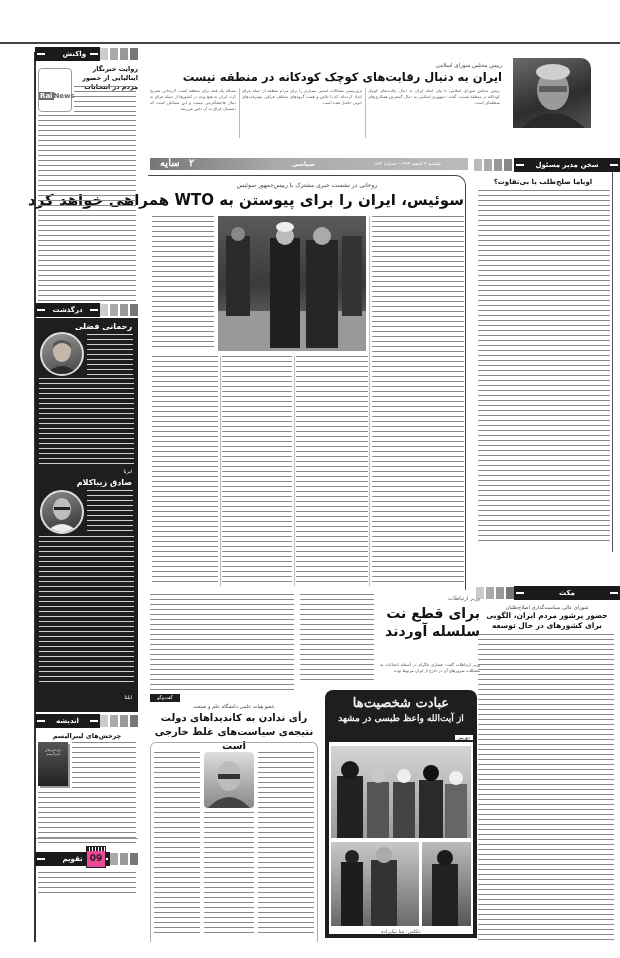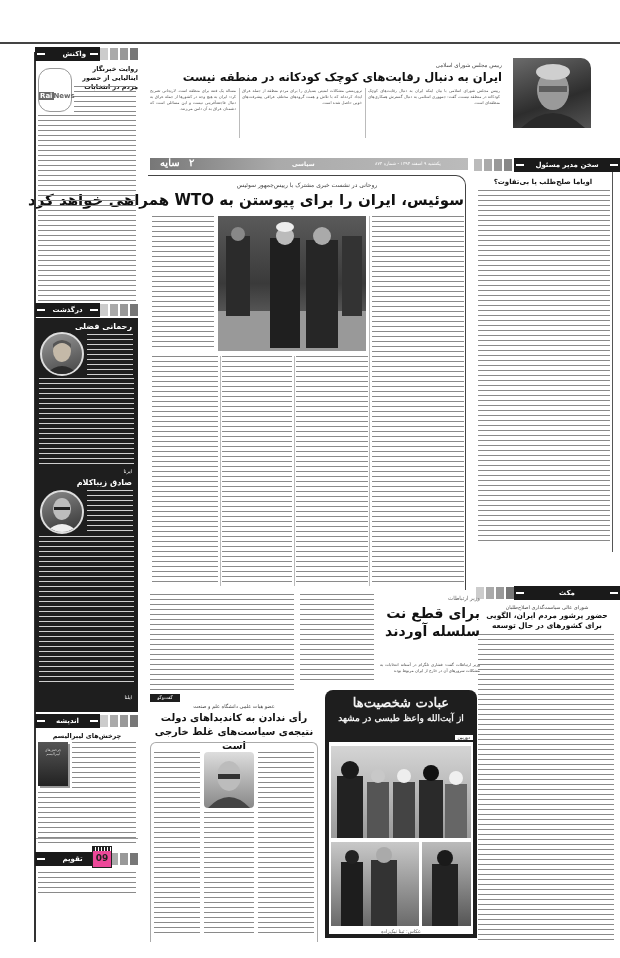--- a/index.html
+++ b/index.html
@@ -177,21 +177,21 @@
 <div class="abs section-bar" style="top:47px; left:35px; width:103px; flex-direction:row-reverse;">
   <div class="lbl" style="flex:1; text-align:right;">واکنش</div>
   <div class="squares">
     <span style="background:#777"></span>
       <span style="background:#999"></span>
       <span style="background:#aaa"></span>
       <span style="background:#ccc"></span>
   </div>
 </div>
 <div class="abs headline" style="top:65px; left:74px; width:64px; text-align:right; font-size:6.5px; line-height:9px;">روایت خبرنگار ایتالیایی از حضور مردم در انتخابات</div>
-<div class="abs" style="top:68px; left:38px; width:34px; height:44px; border:1px solid #999; border-radius:12px; background:#fff; direction:ltr; text-align:center; padding-top:14px;">
+<div class="abs" style="top:68px; left:38px; width:34px; height:44px; border:1px solid #999; border-radius:4px; background:#fff; direction:ltr; text-align:center; padding-top:14px;">
   <span style="background:#6a6a6a; color:#fff; font-size:7px; font-weight:bold; padding:0 1px;">Rai</span><span style="color:#666; font-size:7px; font-weight:bold;">News</span>
 </div>
 <div class="abs tiny tiny-fill" style="top:86px; left:74px; width:62px; height:28px; color:transparent;"></div>
 <div class="abs tiny tiny-fill" style="top:115px; left:38px; width:98px; height:186px; color:transparent;">خبرنگار شبکه ایتالیایی Rai News گفت: حضور گسترده مردم ایران در انتخابات برایم بسیار جالب بود. به گزارش مهر، کوچیا گوکاپی در خصوص حضور ایرانیان در پای صندوق‌های رای گفت که در این مدت رخ داده و بسیاری از تحریم‌ها برداشته شد.</div>
 
 <div class="abs section-bar" style="top:303px; left:35px; width:103px; flex-direction:row-reverse;">
   <div class="lbl" style="flex:1; text-align:center;">درگذشت</div>
   <div class="squares">
     <span style="background:#777"></span>
       <span style="background:#999"></span>
@@ -244,19 +244,19 @@
 <div class="abs" style="top:838px; left:36px; width:102px; height:1px; background:#999;"></div>
 
 <div class="abs section-bar" style="top:852px; left:35px; width:103px; flex-direction:row-reverse;">
   <div class="lbl" style="flex:1; text-align:center;">تقویم</div>
   <div class="squares">
     <span style="background:#777"></span>
       <span style="background:#999"></span>
       <span style="background:#aaa"></span>
   </div>
 </div>
-<div class="abs" style="top:846px; left:92px; width:20px; height:22px; background:#ec4899; border:1.5px solid #222; direction:ltr; text-align:center;">
+<div class="abs" style="top:846px; left:86px; width:20px; height:22px; background:#ec4899; border:1.5px solid #222; direction:ltr; text-align:center;">
   <div style="height:4px; background:repeating-linear-gradient(90deg,#222 0 2px,#fff 2px 3px);"></div>
   <div style="font-size:9px; font-weight:bold; color:#222; line-height:15px;">09</div>
 </div>
 <div class="abs tiny tiny-fill" style="top:872px; left:38px; width:98px; height:24px; color:transparent;">۹ اسفند مصادف با درگذشت احمد شاه قاجار، آخرین پادشاه سلسله قاجاریه در ۳۲ سالگی در پاریس به علت بیماری کلیوی در سال ۱۳۰۸ است.</div>
 
 <div class="abs tiny tiny-fill" style="top:842px; left:330px; width:0; height:0;">آنچه در این روزها مسئولان برپا کردند، تبریک و آرامش برگزاری انتخابات است. اتحاد ملی مردم ایران نشان داد که ملت ایران در مقابل هر تهدیدی ایستادگی می‌کند.</div>
 
 </body></html>

